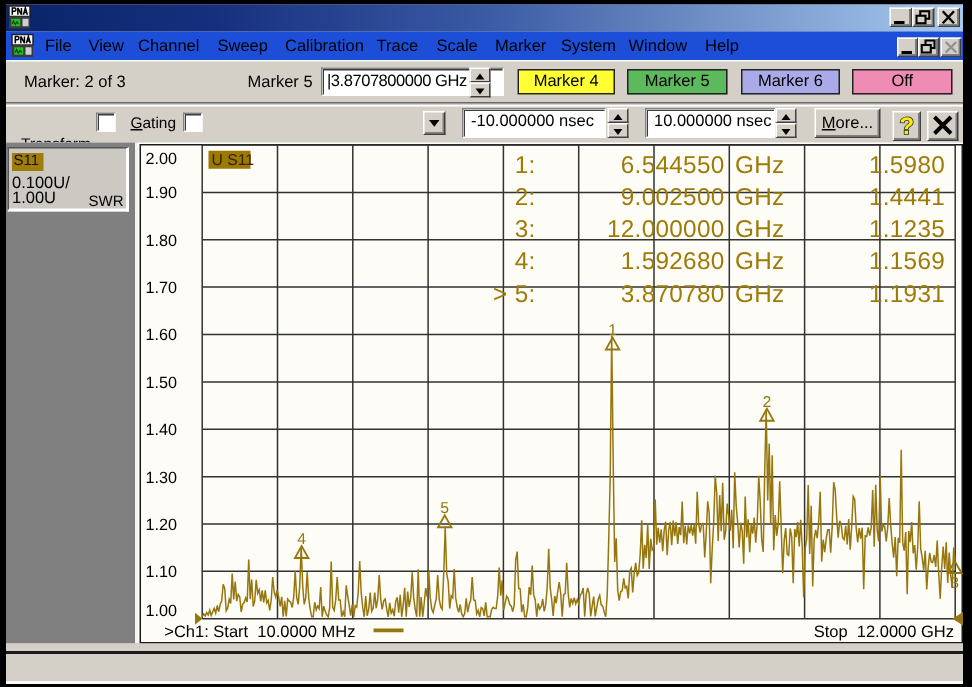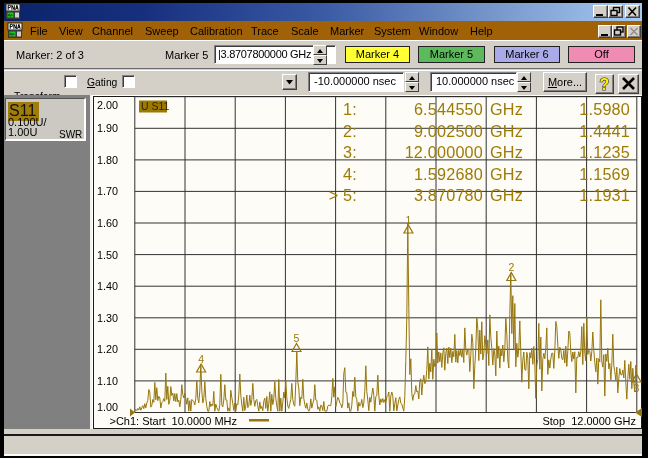--- a/index.html
+++ b/index.html
@@ -5,21 +5,21 @@
   font-family:"Liberation Sans", sans-serif; }
 .abs { position:absolute; }
 #win { position:absolute; left:4px; top:3px; width:638px; height:453px; background:#d4d0c8; }
 #title { position:absolute; left:0; top:0; width:638px; height:18px;
   background:linear-gradient(90deg,#0a246a 0%,#17307e 22%,#3a5aa4 50%,#7e9ed0 80%,#a6caf0 100%); }
 #title .txt { position:absolute; left:20px; top:2.5px; color:#fff; font-size:12px; font-weight:bold; letter-spacing:0.1px; white-space:nowrap; }
 .winbtn svg { display:block; } .winbtn { position:absolute; width:15px; height:13px; background:#d4d0c8;
   border-top:1px solid #fff; border-left:1px solid #fff;
   border-right:1px solid #404040; border-bottom:1px solid #404040;
   box-shadow:inset -1px -1px 0 #808080; }
-#menu { position:absolute; left:0; top:18px; width:638px; height:19px; background:#a16207; }
+#menu { position:absolute; left:0; top:18px; width:638px; height:19px; background:#1d4ed8; }
 #menu span { position:absolute; top:4px; font-size:11px; color:#000; white-space:nowrap; }
 .tb { position:absolute; left:0; width:638px; background:#d4d0c8; }
 #tb1 { top:37px; height:29px; border-bottom:1px solid #6a6a6a; box-shadow:inset 0 1px 0 #fff; }
 #tb2 { top:67px; height:25px; box-shadow:inset 0 1px 0 #fff; }
 .lbl { position:absolute; font-size:11px; color:#000; white-space:nowrap; }
 .sunken { background:#fff; border-top:1px solid #828282; border-left:1px solid #828282;
   border-bottom:1px solid #fff; border-right:1px solid #fff;
   box-shadow:inset 1px 1px 0 #3c3c3c; white-space:nowrap; overflow:hidden; }
 .raised svg { display:block; margin:0 auto; } .raised { background:#d4d0c8; border-top:1px solid #fff; border-left:1px solid #fff;
   border-bottom:1px solid #404040; border-right:1px solid #404040;
@@ -145,21 +145,21 @@
       </div>
     <div class="raised" style="position:absolute; left:614px; top:4px; width:21px; height:20px;">
         <svg width="19" height="18">
           <path d="M4 3 L15 14 M15 3 L4 14" stroke="#000" stroke-width="2.6"></path>
         </svg>
       </div>
   </div>
   <div id="disp">
     <div id="panel">
       <div id="s11box">
-        <div style="position:absolute;left:2px;top:3px;background:#a07d0a;color:#111;padding:0 3px 1px 1px;font-size:16px;">S11</div>
+        <div style="position:absolute;left:2px;top:3px;background:#a07d0a;color:#111;padding:0 3px 1px 1px;font-size:10px;">S11</div>
         <div style="position:absolute;left:2px;top:17px;">0.100U/</div>
         <div style="position:absolute;left:2px;top:27px;">1.00U</div>
         <div style="position:absolute;left:53px;top:30px;font-size:10px;">SWR</div>
       </div>
     </div>
     <div id="plot"></div>
     <svg class="abs" style="left:89px; top:0px;" width="549" height="334" viewBox="0 0 549 334">
       <g stroke="#323232" stroke-width="1">
         <line x1="41.8" y1="1.7" x2="41.8" y2="317.5"></line>
         <line x1="92.0" y1="1.7" x2="92.0" y2="317.5"></line>

